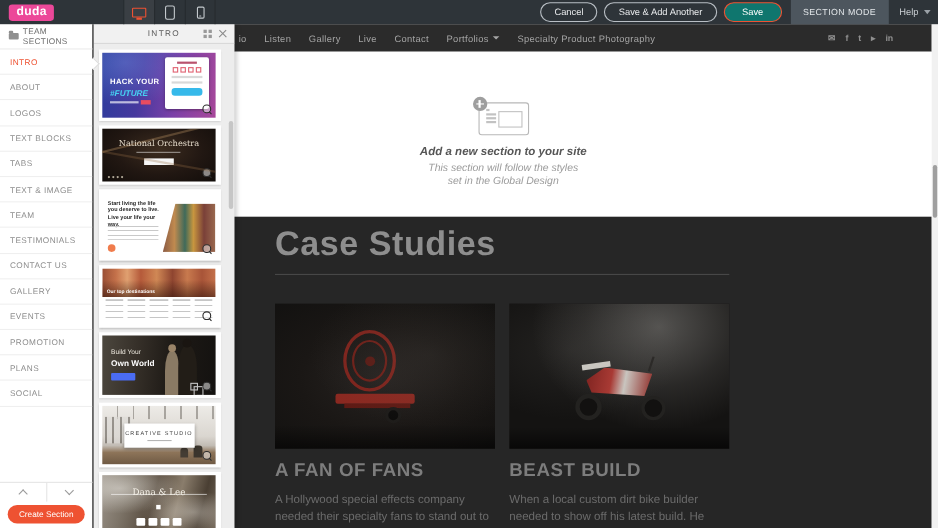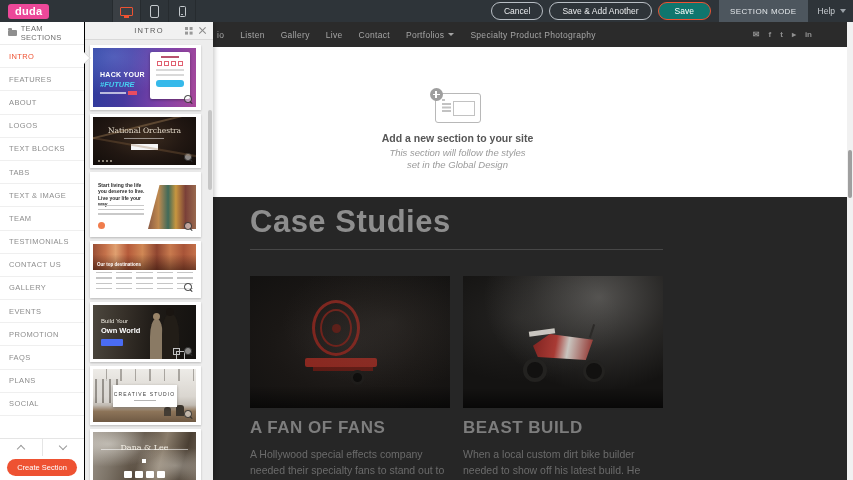--- a/index.html
+++ b/index.html
@@ -137,21 +137,21 @@
   .soc-ic { color:#8f8f8f; font-size:8px; font-weight:bold; cursor:pointer; line-height:1; }
   .site-white { position:absolute; left:0; top:25px; right:0; height:150px; background:#fff; }
   .empty-state { position:absolute; left:37px; width:415px; top:46px; display:flex; flex-direction:column; align-items:center; cursor:pointer; }
   .es-icon { width:46px; height:30px; border:1px solid #b8b8b8; border-radius:3px; position:relative; background:#fff; }
   .es-lines { position:absolute; left:6px; top:9px; width:9px; height:1.5px; background:#c2c2c2; box-shadow:0 3.5px #c2c2c2, 0 7px #c2c2c2; }
   .es-sq { position:absolute; left:6px; top:5px; width:3px; height:2px; border:1px solid #c2c2c2; }
   .es-rect { position:absolute; right:5px; top:7px; width:22px; height:15px; border:1px solid #c2c2c2; }
   .es-plus { position:absolute; left:-6px; top:-6px; width:13px; height:13px; background:#9e9e9e; border-radius:50%; }
   .es-plus::before { content:''; position:absolute; left:3px; top:5.9px; width:7px; height:1.3px; background:#fff; }
   .es-plus::after { content:''; position:absolute; left:5.9px; top:3px; width:1.3px; height:7px; background:#fff; }
-  .es-title { margin-top:9px; font-size:10.5px; font-weight:bold; color:#565656; }
+  .es-title { margin-top:9px; font-size:10.5px; font-weight:bold; font-style:italic; color:#565656; }
   .es-sub { margin-top:3px; font-size:9.5px; font-style:italic; color:#9b9b9b; line-height:12px; text-align:center; }
   .site-dark { position:absolute; left:0; top:175px; right:0; bottom:0; background:#262626; }
   .content { position:absolute; left:37px; width:413px; top:0; }
   .cs-head { margin-top:7px; font-size:31px; font-weight:bold; color:#8e8e8e; letter-spacing:.5px; }
   .cs-div { margin-top:9px; height:1px; background:#474747; }
   .cases { margin-top:26px; display:flex; gap:13px; }
   .case { width:200px; }
   .case-img { position:relative; width:100%; height:132px; overflow:hidden; }
   .case-title { margin-top:10px; font-size:17px; font-weight:bold; color:#7d7d7d; letter-spacing:.5px; }
   .case-text { margin-top:9px; font-size:10.5px; line-height:15.5px; color:#6b6b6b; }
@@ -209,33 +209,31 @@
   </div>
 </div>
 
 <div class="sidebar">
   <div class="sb-head">
     <span class="folder-ic"></span>
     <span>TEAM SECTIONS</span>
   </div>
   <div class="sb-list">
     <div class="sb-item active">INTRO</div>
-    <div class="sb-item">FEATURES</div>
     <div class="sb-item">ABOUT</div>
     <div class="sb-item">LOGOS</div>
     <div class="sb-item">TEXT BLOCKS</div>
     <div class="sb-item">TABS</div>
     <div class="sb-item">TEXT &amp; IMAGE</div>
     <div class="sb-item">TEAM</div>
     <div class="sb-item">TESTIMONIALS</div>
     <div class="sb-item">CONTACT US</div>
     <div class="sb-item">GALLERY</div>
     <div class="sb-item">EVENTS</div>
     <div class="sb-item">PROMOTION</div>
-    <div class="sb-item">FAQS</div>
     <div class="sb-item">PLANS</div>
     <div class="sb-item">SOCIAL</div>
   </div>
   <div class="sb-foot">
     <div class="sb-arrows">
       <div class="sb-arrow">
           <span class="chev up"></span>
         </div>
       <div class="sb-arrow">
           <span class="chev down"></span>

